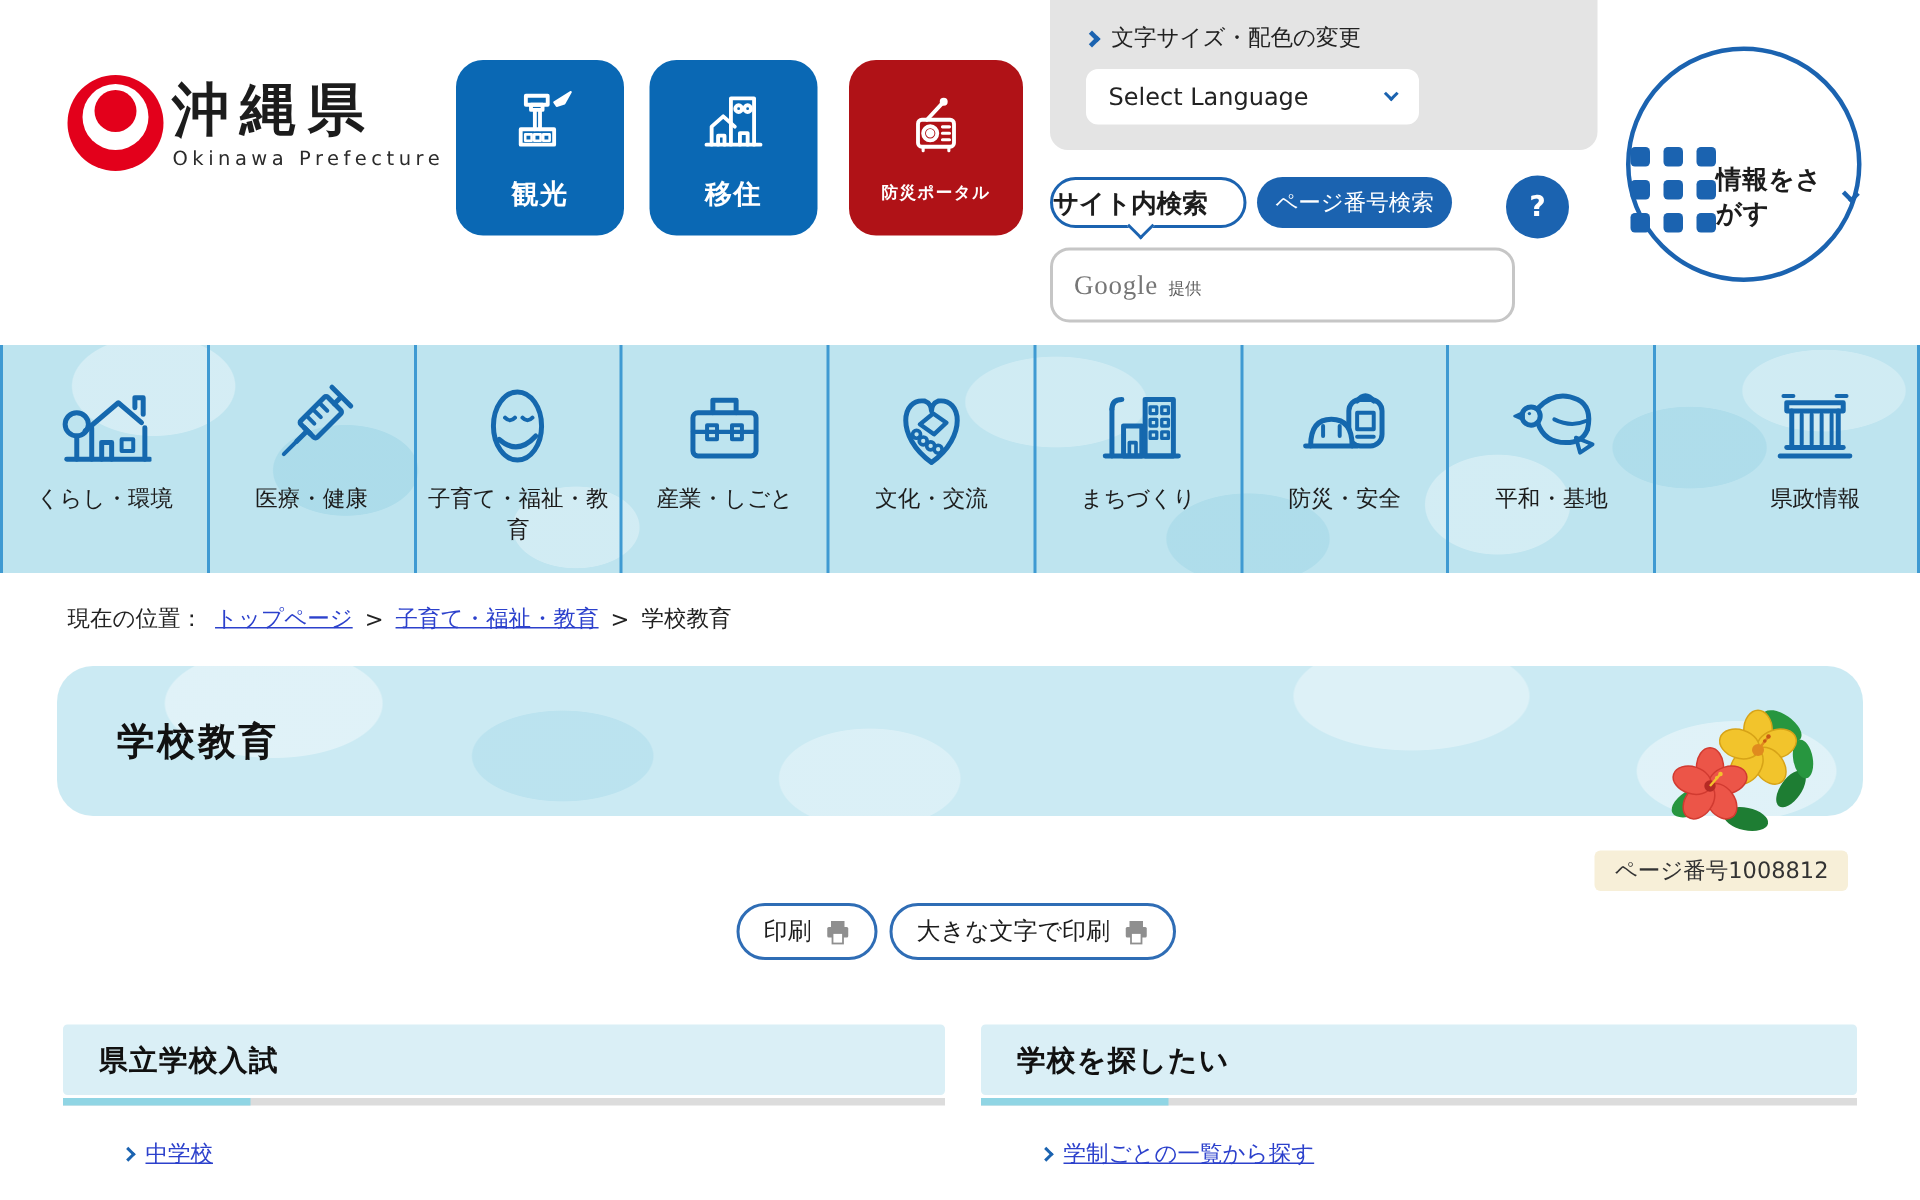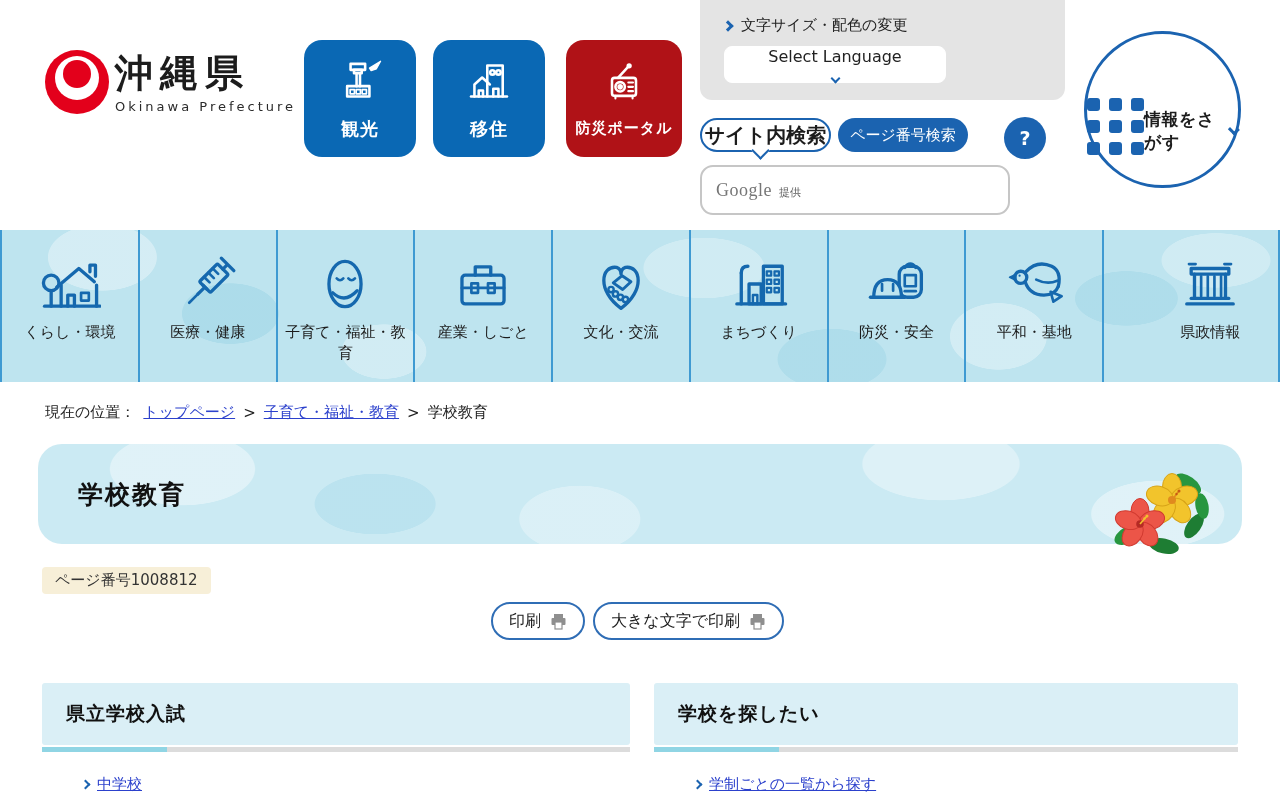--- a/index.html
+++ b/index.html
@@ -19,36 +19,36 @@
 
   .qbtn { position:absolute; top:40px; width:112px; height:117px; border-radius:18px; color:#fff;
           display:flex; flex-direction:column; align-items:center; justify-content:center; gap:8px; cursor:pointer; }
   .qbtn svg { width:48px; height:48px; }
   .qbtn .qlabel { font-size:18px; font-weight:bold; letter-spacing:1px; }
   .qbtn.blue { background:#0a68b4; }
   .qbtn.red  { background:#b01217; }
   #qbtn-kanko { left:304px; }
   #qbtn-iju { left:433px; }
   #qbtn-bosai { left:566px; width:116px; }
-  #qbtn-bosai .qlabel { font-size:15px; }
+  #qbtn-bosai .qlabel { font-size:11px; }
 
   .settings-panel { position:absolute; left:700px; top:0; width:365px; height:100px; background:#e4e4e4;
                     border-radius:0 0 12px 12px; padding:16px 0 0 24px; }
   .textsize-link { display:flex; align-items:center; gap:9px; font-size:15px; color:#222; cursor:pointer; }
   .chev { display:inline-block; width:8px; height:8px; border-top:3px solid #1b63b0; border-right:3px solid #1b63b0; }
   .chev.right { transform:rotate(45deg); }
   .chev.down  { transform:rotate(135deg); }
   .lang-select { margin-top:11px; width:222px; height:37px; background:#fff; border:1px solid #fff; border-radius:8px;
                  display:flex; align-items:center; justify-content:space-between; padding:0 14px; font-size:16px;
-                 color:#222; cursor:pointer;flex-direction:column; }
+                 color:#222; cursor:pointer; }
   .lang-select .chev { width:7px; height:7px; border-width:2.5px; margin-top:-4px; }
 
   .tab-site-search { position:absolute; left:700px; top:118px; width:131px; height:34px; background:#fff;
-                     border:2px solid #1b63b0; border-radius:17px; display:flex; align-items:center; justify-content:center;
-                     font-size:20px; font-weight:bold; color:#1c1c1c; cursor:pointer; z-index:2; }
+                     border:2px solid #1b63b0; border-radius:17px; display:flex; align-items:center; justify-content:flex-start;
+                     font-size:17px; font-weight:bold; color:#1c1c1c; cursor:pointer; z-index:2; }
   .tab-site-search::after { content:""; position:absolute; left:52px; bottom:-7px; width:11px; height:11px; background:#fff;
                      border-right:2px solid #1b63b0; border-bottom:2px solid #1b63b0; transform:rotate(45deg); }
   .tab-page-search { position:absolute; left:838px; top:118px; width:130px; height:34px; background:#1b63b0;
                      border-radius:17px; display:flex; align-items:center; justify-content:center;
                      font-size:15px; color:#fff; cursor:pointer; }
   .help-btn { position:absolute; left:1004px; top:117px; width:42px; height:42px; border-radius:50%; background:#1b63b0;
               color:#fff; font-size:19px; font-weight:bold; display:flex; align-items:center; justify-content:center; cursor:pointer; }
   .search-box { position:absolute; left:700px; top:165px; width:310px; height:50px; background:#fff;
                 border:2px solid #c6c6c6; border-radius:13px; display:flex; align-items:center; padding-left:14px; cursor:text; }
   .g-logo { font-size:18px; font-weight:500; color:#767676; letter-spacing:0.5px;font-family:Liberation Serif, serif; }
@@ -93,32 +93,32 @@
       radial-gradient(ellipse 100px 55px at 45% 75%, rgba(255,255,255,.30) 0 60%, transparent 61%),
       radial-gradient(ellipse 130px 60px at 75% 20%, rgba(255,255,255,.35) 0 60%, transparent 61%),
       radial-gradient(ellipse 110px 55px at 93% 70%, rgba(255,255,255,.40) 0 60%, transparent 61%),
       radial-gradient(ellipse 100px 50px at 28% 60%, rgba(150,210,230,.30) 0 60%, transparent 61%);
   }
   .banner h1 { position:absolute; left:40px; top:50%; transform:translateY(-50%); font-size:25px; font-weight:bold; color:#111; letter-spacing:2px; }
   .hibiscus { position:absolute; right:32px; bottom:-16px; width:104px; height:92px; }
 
   
   .content-rail { width:1196px; margin:0 auto; }
-  .badge-row { display:flex; margin-top:23px; padding-right:6px; }
+  .badge-row { display:flex; justify-content:flex-end; margin-top:23px; padding-right:6px; }
   .page-badge { background:#f7efd8; border-radius:4px; padding:4px 13px; font-size:15px; color:#333; }
   .print-row { display:flex; justify-content:center; gap:8px; margin-top:8px; padding-right:5px; }
   .print-btn { height:38px; border-radius:19px; border:2px solid #2f6db5; background:#fff; color:#1c1c1c;
                font-size:16px; display:flex; align-items:center; gap:9px; padding:0 16px; cursor:pointer; }
   .print-btn svg { width:17px; height:17px; }
 
   
   .cols { display:flex; justify-content:space-between; margin-top:43px; }
   .col { width:588px; }
   .col.right { width:584px; }
-  .sec-header { background:#daeff6; border-radius:3px; height:62px; display:flex; align-items:center; padding-left:24px; }
+  .sec-header { background:#daeff6; border-radius:3px; height:47px; display:flex; align-items:center; padding-left:24px; }
   .sec-header h2 { font-size:19px; font-weight:bold; color:#111; letter-spacing:1px; }
   .sec-bar { margin-top:2px; height:5px; background:#dcdcdc; position:relative; }
   .sec-bar i { position:absolute; left:0; top:0; height:5px; width:125px; background:#90d5e4; }
   .sec-links { list-style:none; margin-top:23px; padding-left:40px; }
   .sec-links li { display:flex; align-items:center; gap:8px; margin-bottom:20px; }
   .sec-links .chev { width:7px; height:7px; border-width:2.5px; }
   .sec-links a { font-size:15px; color:#2c41cc; text-decoration:underline; cursor:pointer; }
 </style>
 </head>
 <body>

